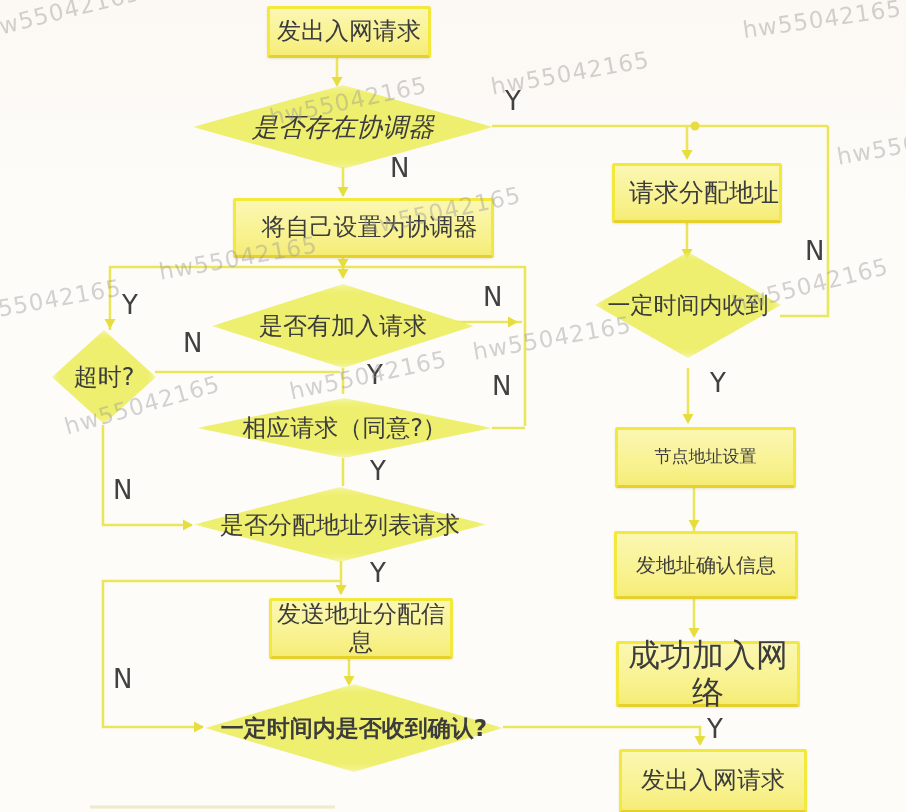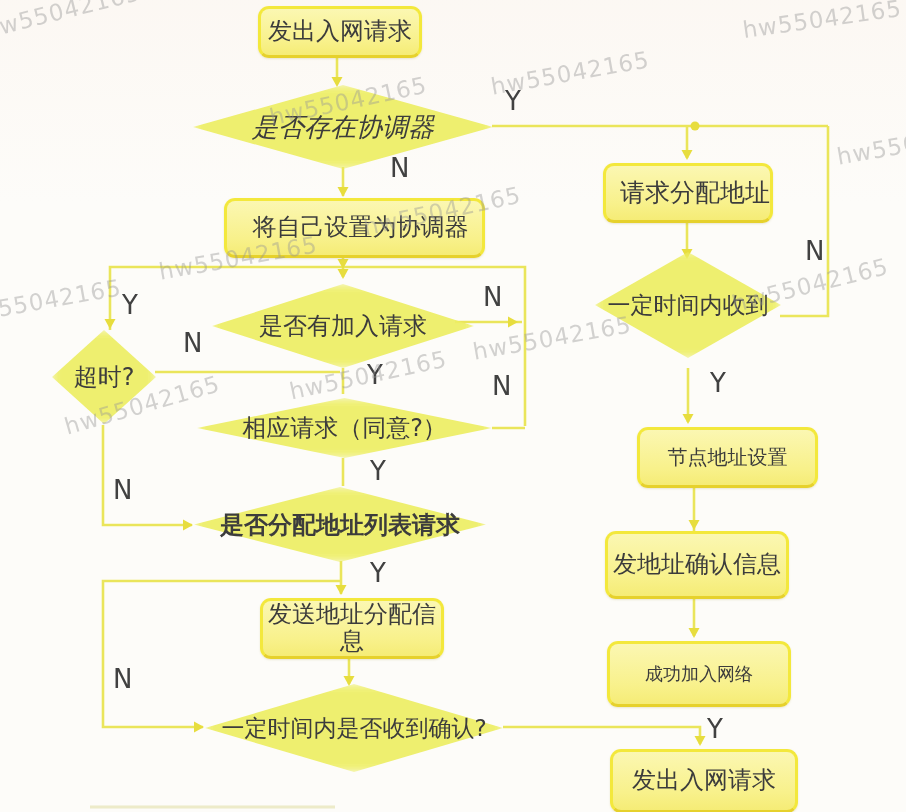--- a/index.html
+++ b/index.html
@@ -12,23 +12,24 @@
   
   #canvas::before{content:"";position:absolute;inset:0;
     background:linear-gradient(180deg,rgba(250,240,232,.35),rgba(255,255,255,0) 25%);
     pointer-events:none;}
 
   svg.wires{position:absolute;left:0;top:0;z-index:1;}
 
   .node{
     position:absolute;z-index:3;display:flex;align-items:center;justify-content:center;
     background:linear-gradient(180deg,#fbf7b2 0%,#f8f18b 70%,#f5ec76 100%);
-    border:3px solid #f3e83c;border-bottom-color:#e6d12c;border-radius:11px;
+    border:3px solid #f3e83c;border-bottom-color:#e6d12c;border-radius:3px;
     color:#3c3c3c;text-align:center;line-height:1.15;
     box-shadow:0 1px 2px rgba(180,170,90,.25);
+    margin-left:9px;
   }
   .diamond{position:absolute;z-index:2;}
   .diamond .shape{
     position:absolute;inset:0;background:#edee63;
     clip-path:polygon(50% 0,100% 50%,50% 100%,0 50%);
     filter:blur(4px);opacity:.92;
   }
   .diamond .dtext{
     position:absolute;inset:0;display:flex;flex-direction:column;
     align-items:center;justify-content:center;
@@ -94,37 +95,37 @@
   </svg>
 
   <div class="node" style="left:258px;top:6px;width:158px;height:46px;font-size:24px;">
     <span>发出入网请求</span>
   </div>
 
   <div class="node" style="left:224px;top:198px;width:243px;height:54px;font-size:24px;padding-left:12px;">
     <span>将自己设置为协调器</span>
   </div>
 
-  <div class="node" style="left:260px;top:598px;width:178px;height:55px;font-size:24px;align-items:flex-end;">
+  <div class="node" style="left:260px;top:598px;width:178px;height:55px;font-size:24px;">
     <span>发送地址分配信息</span>
   </div>
 
   <div class="node" style="left:603px;top:163px;width:164px;height:54px;font-size:25px;justify-content:flex-end;">
     <span>请求分配地址</span>
   </div>
 
-  <div class="node" style="left:637px;top:427px;width:175px;height:55px;font-size:20px;">
+  <div class="node" style="left:606px;top:427px;width:175px;height:55px;font-size:17px;font-family:Liberation Mono, monospace;">
     <span>节点地址设置</span>
   </div>
 
-  <div class="node" style="left:605px;top:531px;width:178px;height:62px;font-size:24px;">
+  <div class="node" style="left:605px;top:531px;width:178px;height:62px;font-size:20px;">
     <span>发地址确认信息</span>
   </div>
 
-  <div class="node" style="left:607px;top:641px;width:178px;height:60px;font-size:18px;">
+  <div class="node" style="left:607px;top:641px;width:178px;height:60px;font-size:32px;">
     <span>成功加入网络</span>
   </div>
 
   <div class="node" style="left:610px;top:749px;width:182px;height:58px;font-size:24px;">
     <span>发出入网请求</span>
   </div>
 
   <div class="diamond" style="left:193px;top:85px;width:300px;height:84px;">
     <div class="shape"></div>
     <div class="dtext" style="font-size:26px;font-style:italic;">
@@ -146,30 +147,30 @@
     </div>
   </div>
 
   <div class="diamond" style="left:197px;top:398px;width:295px;height:60px;">
     <div class="shape"></div>
     <div class="dtext" style="font-size:24px;text-align:right;">
       <span>相应请求（同意?）</span>
     </div>
   </div>
 
-  <div class="diamond" style="left:194px;top:487px;width:292px;height:75px;font-weight:bold;">
+  <div class="diamond" style="left:194px;top:487px;width:292px;height:75px;">
     <div class="shape"></div>
     <div class="dtext" style="font-size:24px;">
       <span>是否分配地址列表请求</span>
     </div>
   </div>
 
   <div class="diamond" style="left:205px;top:684px;width:298px;height:88px;">
     <div class="shape"></div>
-    <div class="dtext" style="font-size:23px;">
+    <div class="dtext" style="font-size:23px;font-weight:bold;">
       <span>一定时间内是否收到确认?</span>
     </div>
   </div>
 
   <div class="diamond" style="left:595px;top:252px;width:186px;height:106px;">
     <div class="shape"></div>
     <div class="dtext" style="font-size:23px;">
       <span>一定时间内收到</span>
     </div>
   </div>

